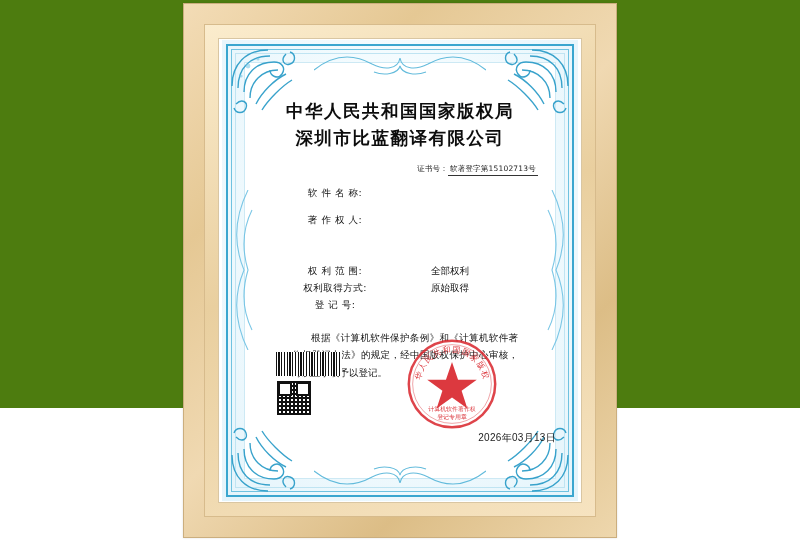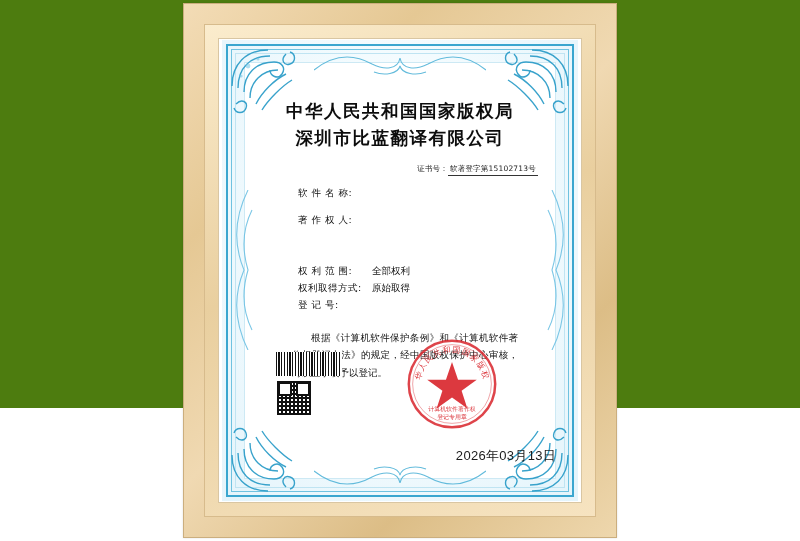--- a/index.html
+++ b/index.html
@@ -152,20 +152,21 @@
     display: inline-block;
     border-bottom: 1px solid #333;
     padding: 0 2px 1px 2px;
     text-align: right;
   }
 
   .fields {
     margin-top: 10px;
     padding-left: 46px;
     padding-right: 20px;
+    text-align: center;
   }
   .field-row {
     display: flex;
     align-items: flex-start;
     font-size: 9.5px;
     line-height: 1.5;
     margin-bottom: 3px;
     color: #121212;
   }
   .field-label {
@@ -232,22 +233,22 @@
   .seal {
     position: absolute;
     left: 182px;
     top: 296px;
     width: 96px;
     height: 96px;
   }
   .date {
     position: absolute;
     right: 22px;
-    bottom: 36px;
-    font-size: 13px;
+    bottom: 56px;
+    font-size: 10px;
     color: #1b1b1b;
     letter-spacing: 0.3px;
   }
 </style>
 </head>
 <body>
 
 <div id="stage">
 
   <div class="frame-outer">

